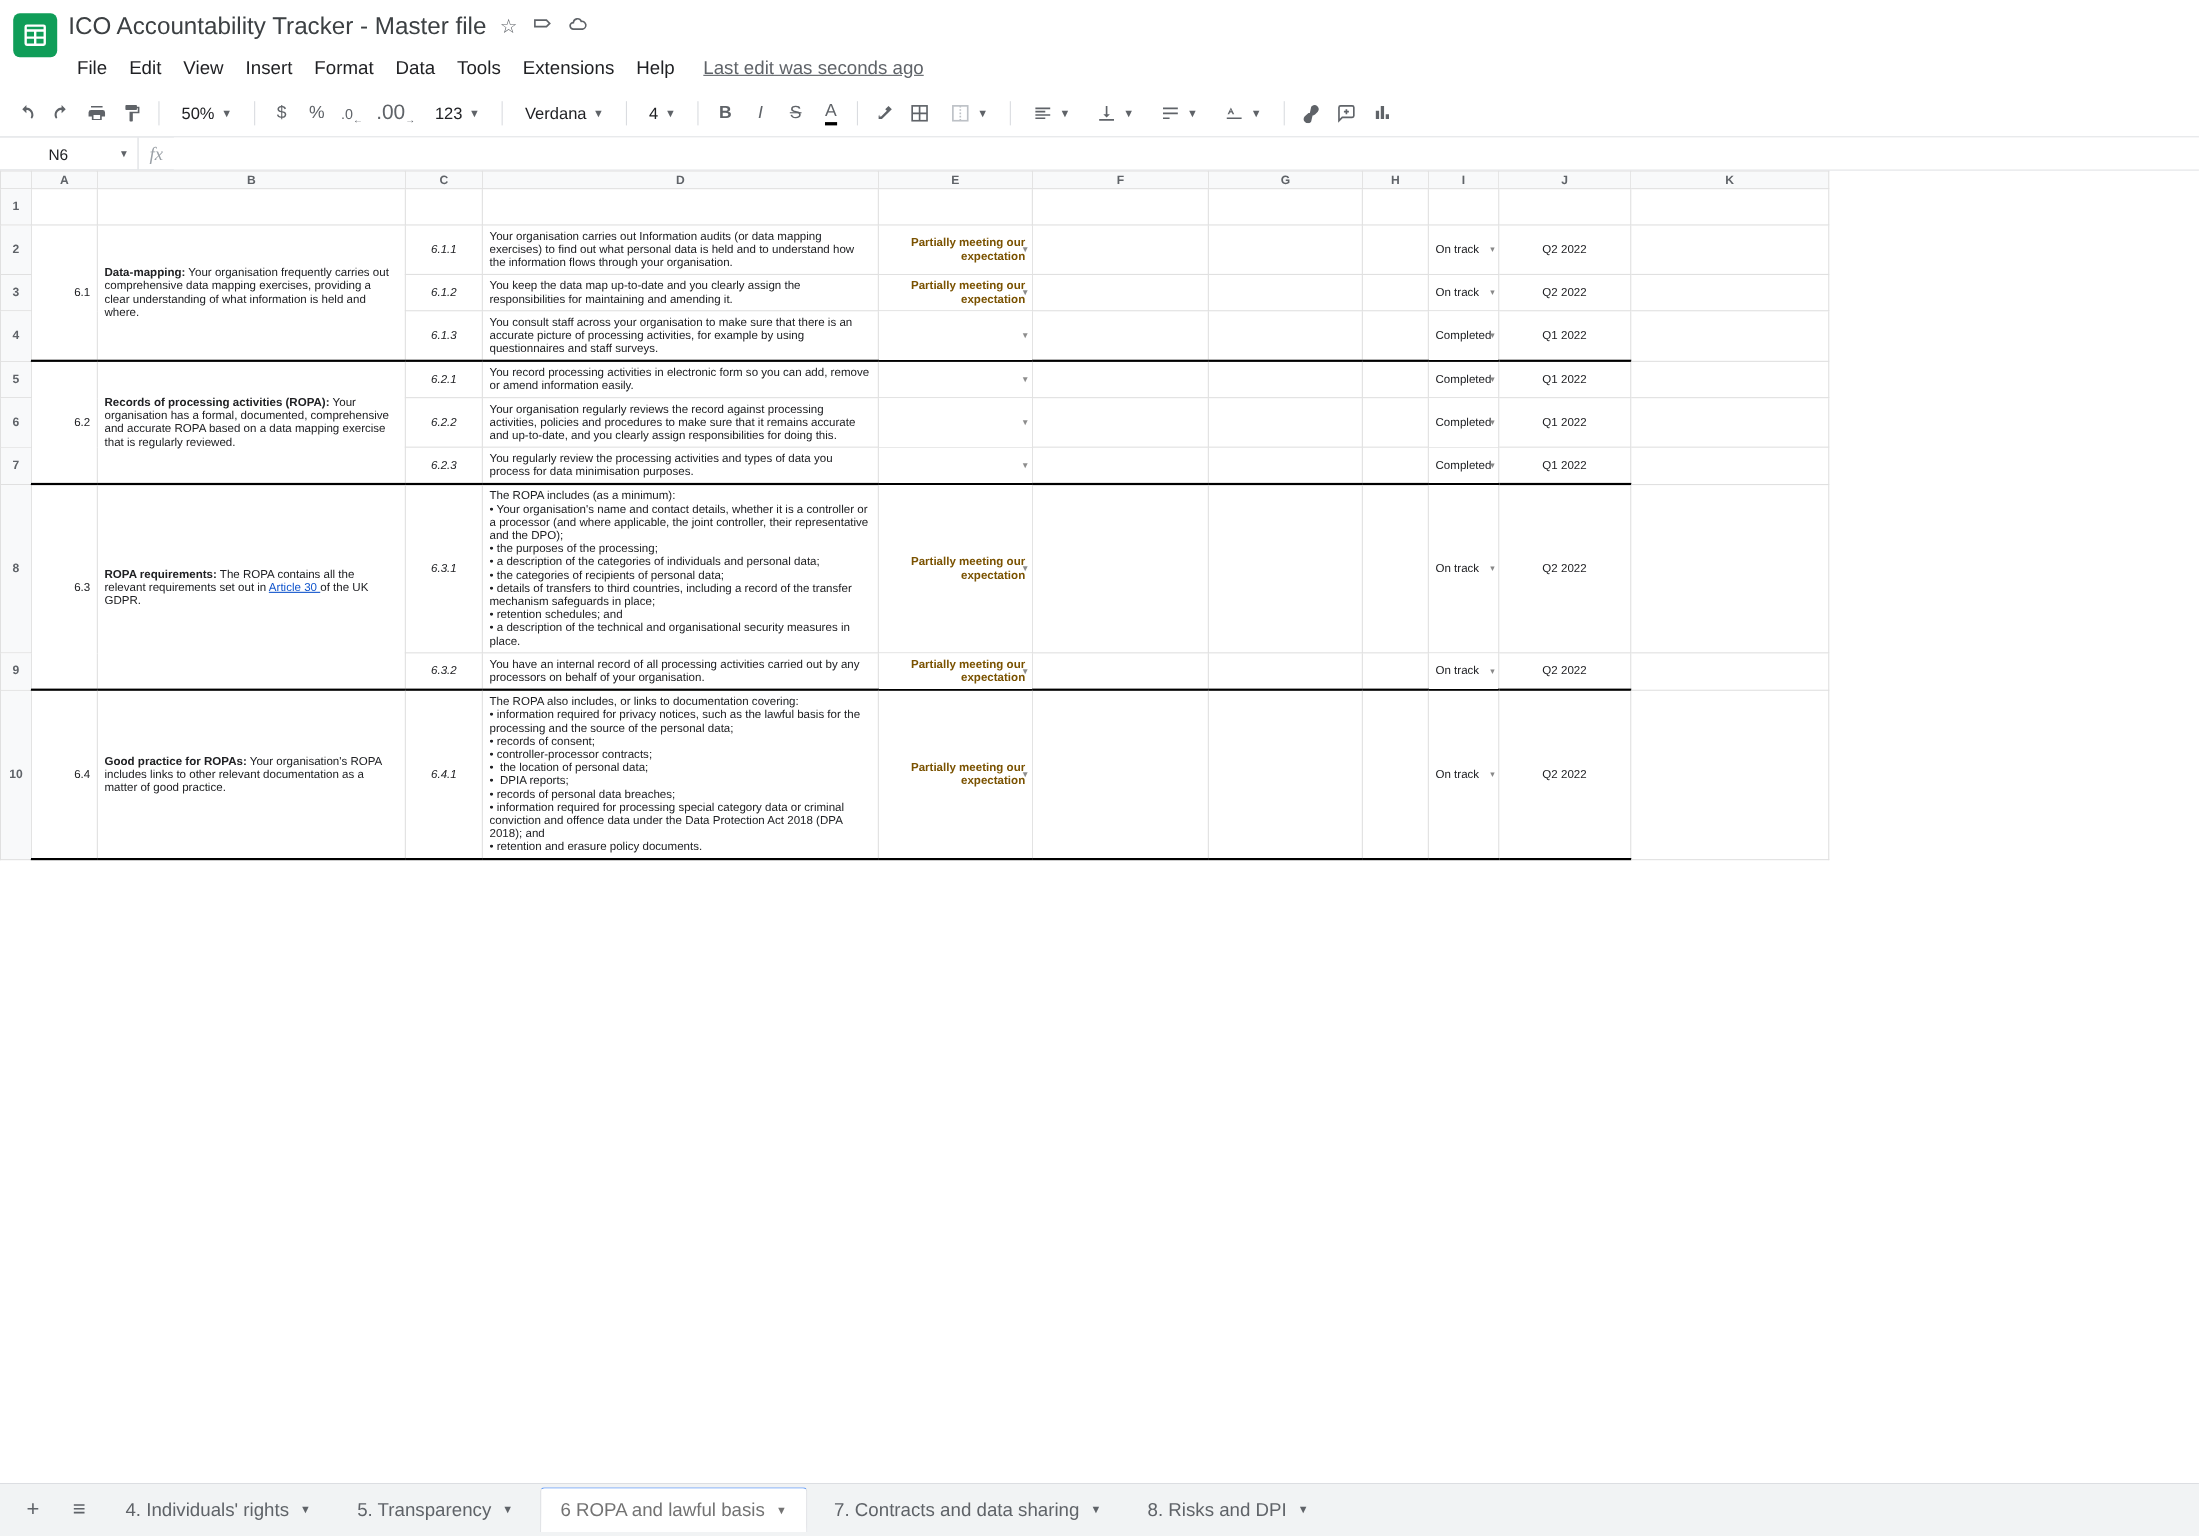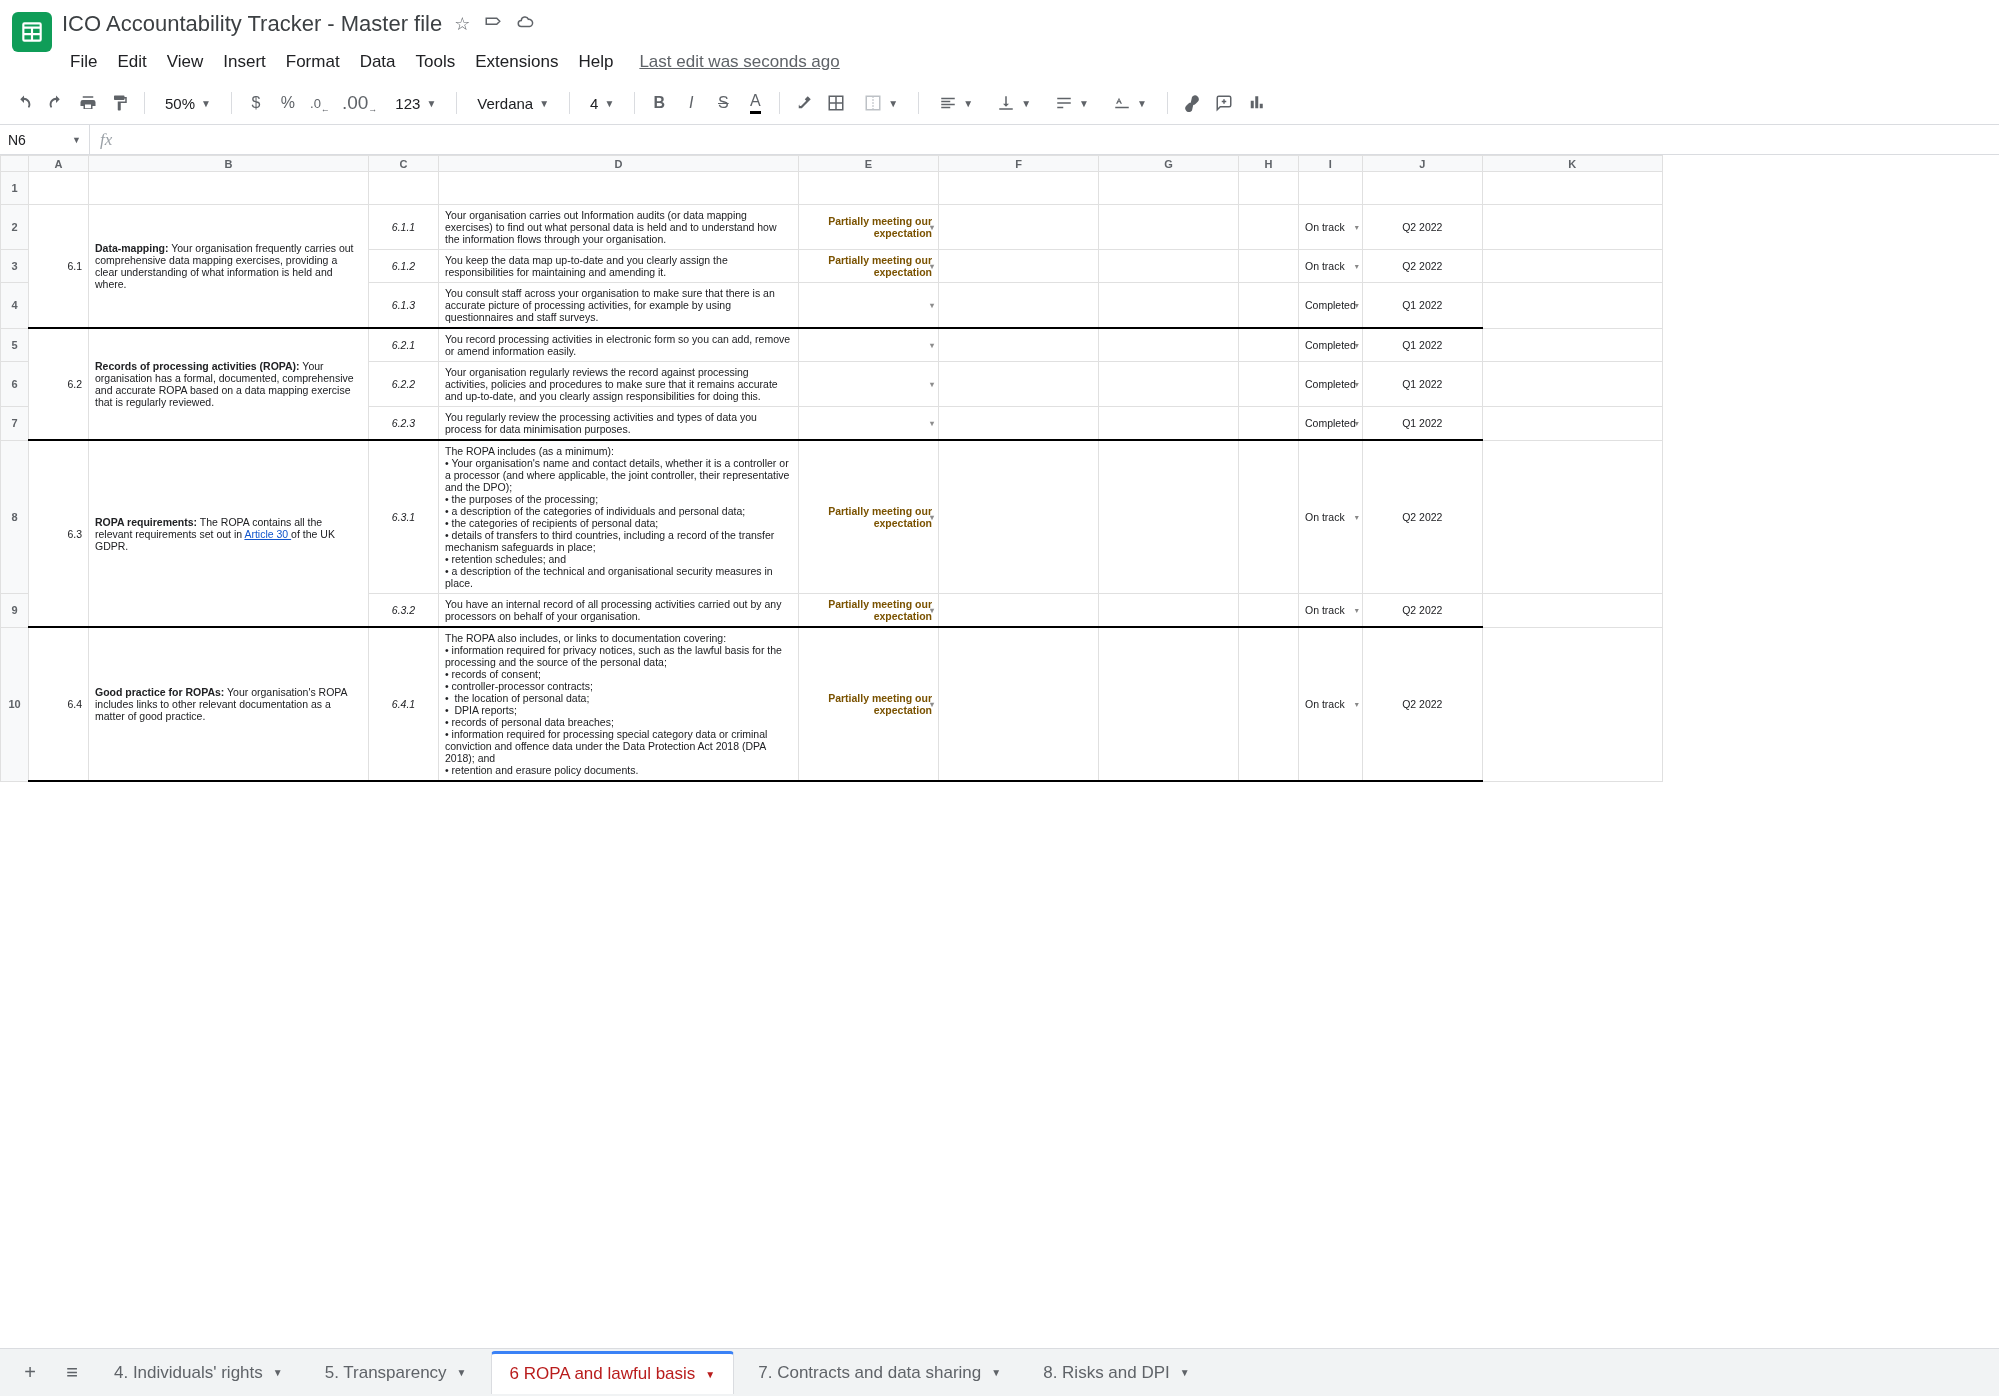--- a/index.html
+++ b/index.html
@@ -20,21 +20,21 @@
 
   
   .toolbar { display: flex; align-items: center; padding: 6px 10px; border-bottom: 1px solid #dadce0; gap: 4px; margin-top: 6px; }
   .tb-btn { min-width: 28px; height: 30px; display: flex; align-items: center; justify-content: center; cursor: pointer; border-radius: 3px; color: #5f6368; font-size: 16px; padding: 0 4px; }
   .tb-sep { width: 1px; height: 22px; background: #dadce0; margin: 0 6px; }
   .tb-select { display: flex; align-items: center; gap: 6px; padding: 0 10px; height: 30px; cursor: pointer; font-size: 15px; color: #202124; }
   .tb-select .caret { font-size: 10px; color: #5f6368; }
   .font-name { min-width: 90px; }
 
   
-  .formula-row { display: flex; align-items: center; border-bottom: 1px solid #dadce0; height: 30px; }
+  .formula-row { display: flex; align-items: center; border-bottom: 1px solid #dadce0; height: 30px; padding-left: 36px; }
   .name-box { width: 90px; padding: 0 8px; font-size: 14px; border-right: 1px solid #dadce0; height: 100%; display: flex; align-items: center; justify-content: space-between; }
   .name-box .caret { font-size: 9px; color: #5f6368; }
   .fx { padding: 0 10px; font-style: italic; color: #9aa0a6; font-family: serif; font-size: 17px; }
   .formula-input { flex: 1; height: 100%; border: none; outline: none; padding: 0 6px; }
 
   
   .grid-wrapper { height: calc(100vh - 200px); overflow: auto; position: relative; }
   table.sheet { border-collapse: collapse; table-layout: fixed; font-family: Verdana, sans-serif; }
   .col-hdr, .row-hdr, .corner { background: #f8f9fa; border: 1px solid #e0e0e0; color: #5f6368; text-align: center; font-size: 11px; font-family: Arial, sans-serif; position: sticky; }
   .corner { left: 0; top: 0; z-index: 5; width: 28px; height: 16px; }
@@ -57,21 +57,21 @@
 
   
   .wA { width: 60px; } .wB { width: 280px; } .wC { width: 70px; } .wD { width: 360px; }
   .wE { width: 140px; } .wF { width: 160px; } .wG { width: 140px; } .wH { width: 60px; }
   .wI { width: 60px; } .wJ { width: 120px; } .wK { width: 180px; }
 
   
   .tab-bar { position: fixed; bottom: 0; left: 0; right: 0; height: 48px; background: #f1f3f4; border-top: 1px solid #dadce0; display: flex; align-items: center; padding: 0 12px; gap: 6px; }
   .tab-btn { width: 36px; height: 36px; display: flex; align-items: center; justify-content: center; cursor: pointer; color: #5f6368; font-size: 20px; border-radius: 4px; }
   .sheet-tab { padding: 10px 18px; font-size: 17px; color: #5f6368; cursor: pointer; display: flex; align-items: center; gap: 10px; border-radius: 4px 4px 0 0; }
-  .sheet-tab.active { background: #fff; color: #b91c1c; font-weight: 500; border-top: 3px solid #3b82f6; border-left: 1px solid #dadce0; border-right: 1px solid #dadce0; }
+  .sheet-tab.active { background: #fff; color: #737373; font-weight: 500; border-top: 1px solid #3b82f6; border-left: 1px solid #dadce0; border-right: 1px solid #dadce0; }
   .sheet-tab .caret { font-size: 10px; }
 
   .icon-svg { width: 18px; height: 18px; }
 </style>
 </head>
 <body>
 
 <div class="doc-header">
   <div class="doc-icon">
     <svg viewBox="0 0 24 24">

